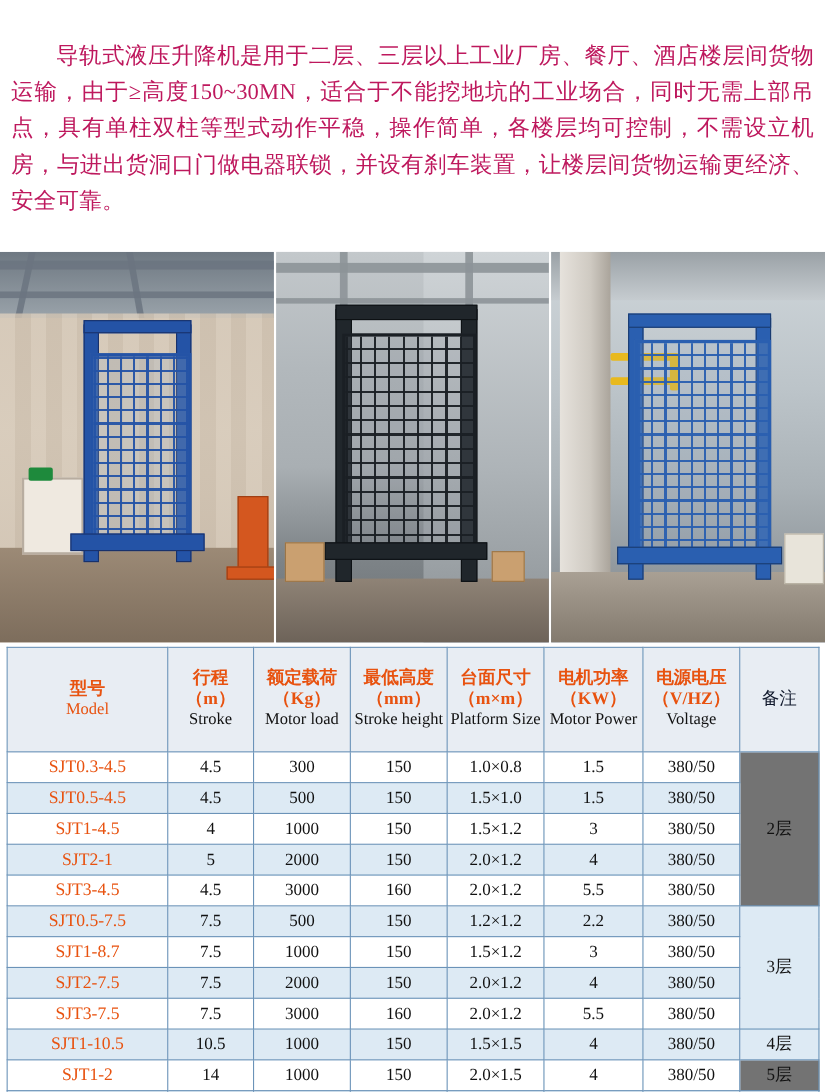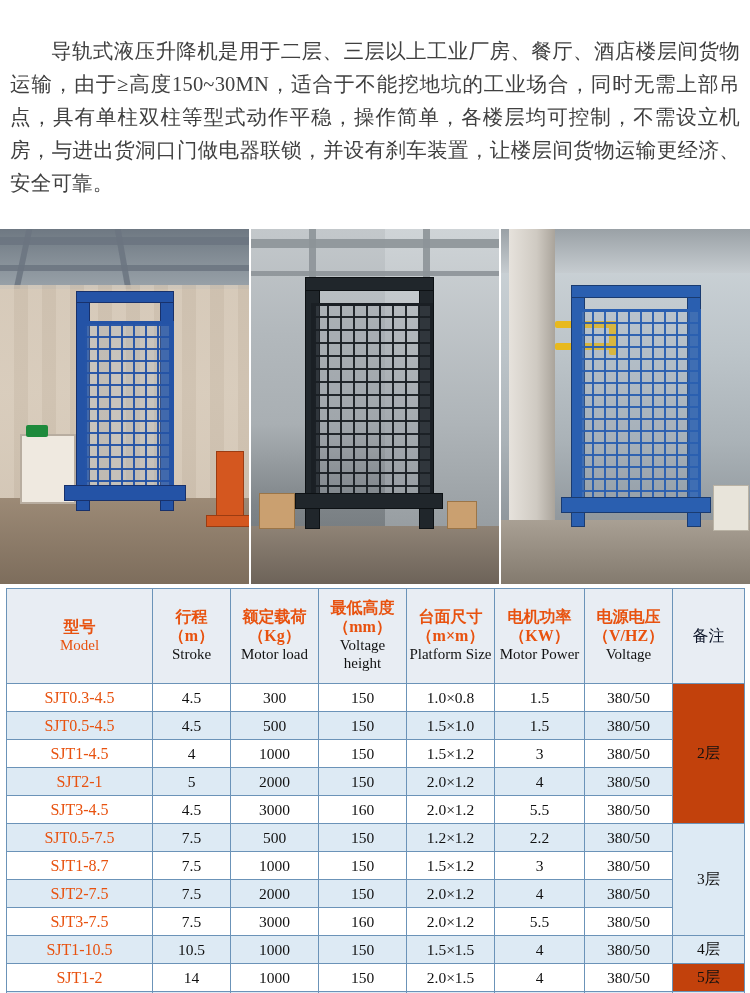--- a/index.html
+++ b/index.html
@@ -18,21 +18,21 @@
     width: 750px;
     height: 993px;
   }
 
   
   .intro {
     padding: 14px 10px 8px 10px;
     font-family: "Liberation Serif", serif;
     font-size: 20.5px;
     line-height: 1.62;
-    color: #404040;
+    color: #be185d;
     text-align: justify;
     text-indent: 2em;
     letter-spacing: 0.2px;
   }
 
   
   .photos {
     display: flex;
     width: 750px;
     height: 355px;
@@ -195,21 +195,21 @@
     background: #ffffff;
   }
   table.spec tbody td.model {
     color: #e8520f;
     font-size: 16px;
   }
   table.spec tbody tr.alt td {
     background: #ddeaf4;
   }
   table.spec tbody td.note {
-    background: #c2410c;
+    background: #737373;
     color: #111111;
     font-size: 15.5px;
   }
   table.spec tbody tr.last td {
     height: 45px;
     font-size: 17px;
   }
   table.spec tbody tr.last td.model {
     font-size: 17px;
   }
@@ -302,21 +302,21 @@
             <span class="en">Stroke</span>
           </th>
           <th>
             <span class="cn">额定载荷</span>
             <span class="unit">（Kg）</span>
             <span class="en">Motor load</span>
           </th>
           <th>
             <span class="cn">最低高度</span>
             <span class="unit">（mm）</span>
-            <span class="en">Voltage height</span>
+            <span class="en">Stroke height</span>
           </th>
           <th>
             <span class="cn">台面尺寸</span>
             <span class="unit">（m×m）</span>
             <span class="en">Platform Size</span>
           </th>
           <th>
             <span class="cn">电机功率</span>
             <span class="unit">（KW）</span>
             <span class="en">Motor Power</span>

